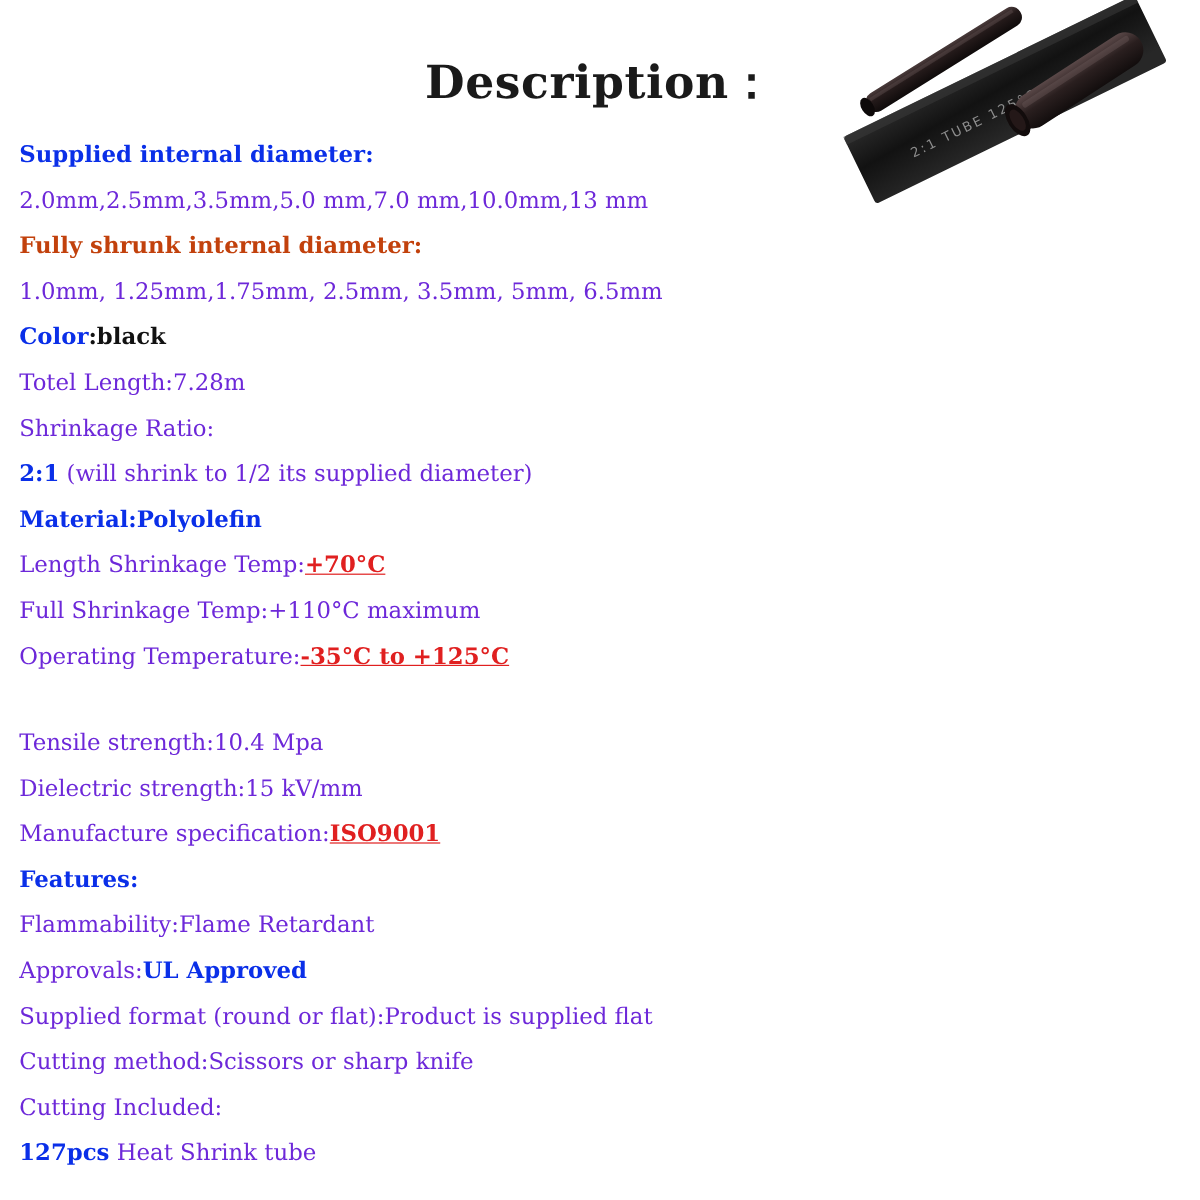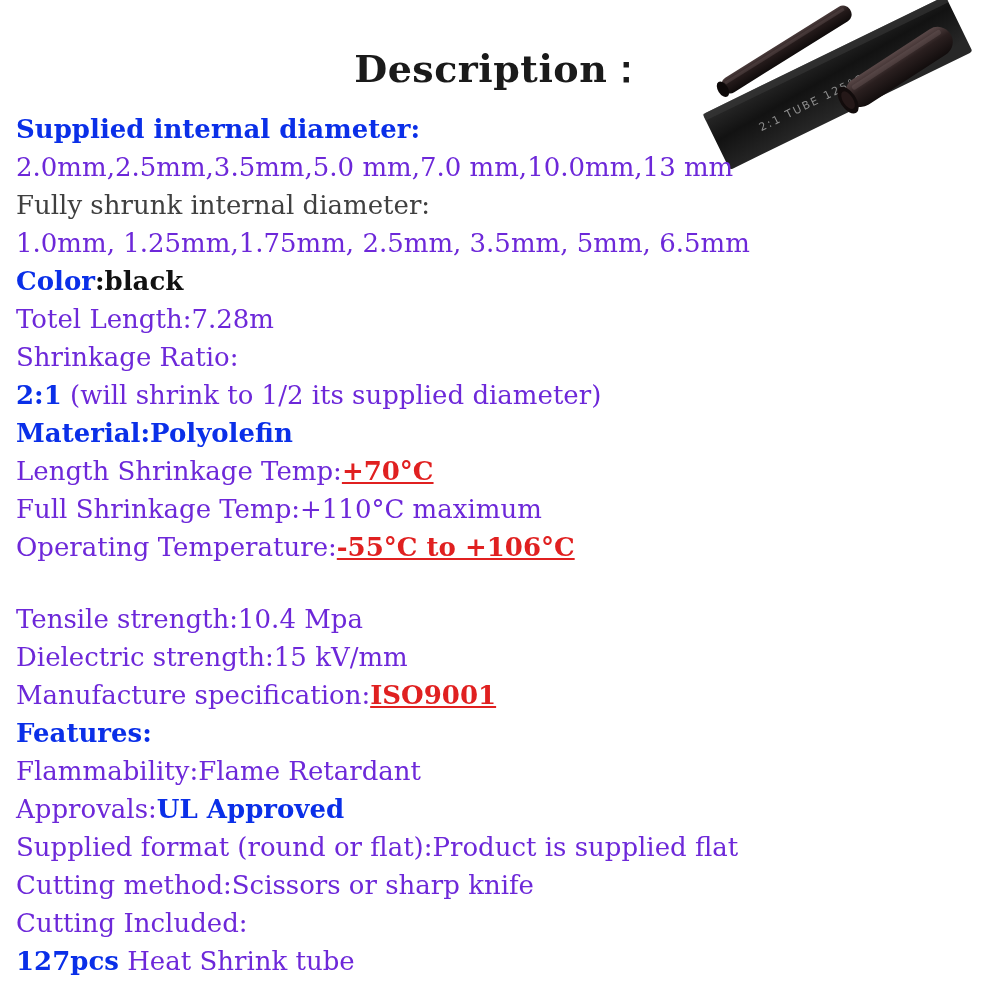--- a/index.html
+++ b/index.html
@@ -45,28 +45,28 @@
     font-size: 38px;
     font-weight: bold;
     letter-spacing: 0.5px;
     margin: 0 0 22px 0;
     line-height: 1;
     text-align: center;
   }
   .title .colon { font-weight: bold; }
 
   .line {
-    font-size: 26px;
+    font-size: 19px;
     line-height: 38px;
     white-space: nowrap;
     margin: 0;
   }
 
   .blue   { color: #0a2fe8; font-weight: bold; }
-  .violet { color: #404040; font-weight: normal; }
+  .violet { color: #c2410c; font-weight: bold; }
   .red    { color: #e02020; font-weight: bold; text-decoration: underline; }
   .black-b{ color: #111111; font-weight: bold; }
   .plain  { color: #6d28d9; }
 
   .gap { height: 34px; }
 
   
 </style>
 </head>
 <body>
@@ -124,21 +124,21 @@
         <div class="line"><span class="plain">2.0mm,2.5mm,3.5mm,5.0 mm,7.0 mm,10.0mm,13 mm</span></div>
         <div class="line"><span class="violet">Fully shrunk internal diameter:</span></div>
         <div class="line"><span class="plain">1.0mm, 1.25mm,1.75mm, 2.5mm, 3.5mm, 5mm, 6.5mm</span></div>
         <div class="line"><span class="blue">Color</span><span class="black-b">:</span><span class="black-b">black</span></div>
         <div class="line"><span class="plain">Totel Length:7.28m</span></div>
         <div class="line"><span class="plain">Shrinkage Ratio:</span></div>
         <div class="line"><span class="blue">2:1</span><span class="plain"> (will shrink to 1/2 its supplied diameter)</span></div>
         <div class="line"><span class="blue">Material:Polyolefin</span></div>
         <div class="line"><span class="plain">Length Shrinkage Temp:</span><span class="red">+70°C</span></div>
         <div class="line"><span class="plain">Full Shrinkage Temp:+110°C maximum</span></div>
-        <div class="line"><span class="plain">Operating Temperature:</span><span class="red">-55°C to +106°C</span></div>
+        <div class="line"><span class="plain">Operating Temperature:</span><span class="red">-35°C to +125°C</span></div>
         <div class="gap"></div>
         <div class="line"><span class="plain">Tensile strength:10.4 Mpa</span></div>
         <div class="line"><span class="plain">Dielectric strength:15 kV/mm</span></div>
         <div class="line"><span class="plain">Manufacture specification:</span><span class="red">ISO9001</span></div>
         <div class="line"><span class="blue">Features:</span></div>
         <div class="line"><span class="plain">Flammability:Flame Retardant</span></div>
         <div class="line"><span class="plain">Approvals:</span><span class="blue">UL Approved</span></div>
         <div class="line"><span class="plain">Supplied format (round or flat):Product is supplied flat</span></div>
         <div class="line"><span class="plain">Cutting method:Scissors or sharp knife</span></div>
         <div class="line"><span class="plain">Cutting Included:</span></div>

